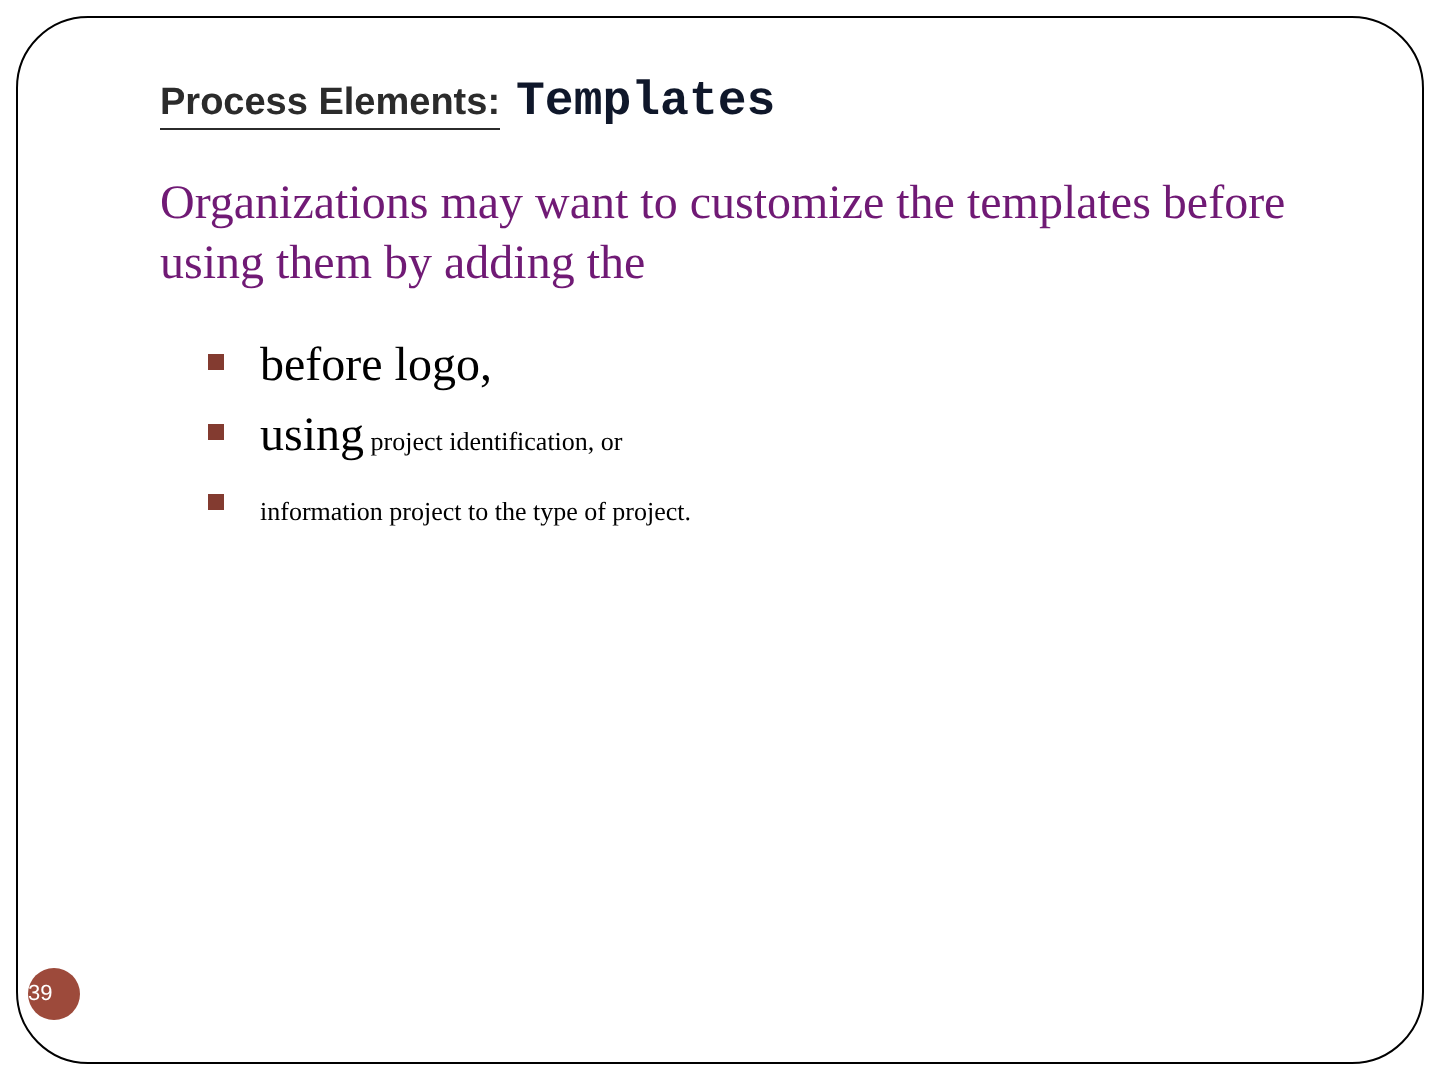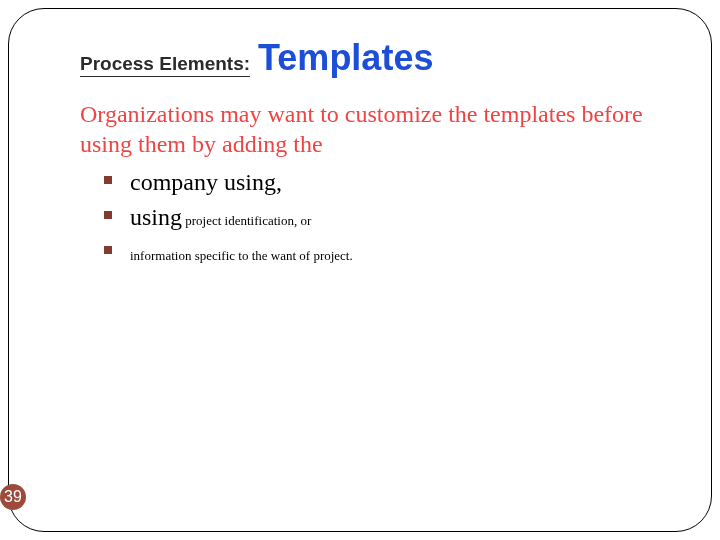--- a/index.html
+++ b/index.html
@@ -30,31 +30,31 @@
   }
   .title-prefix {
     font-family: Verdana, Geneva, sans-serif;
     font-weight: 700;
     font-size: 19px;
     color: #2b2b2b;
     border-bottom: 1.5px solid #2b2b2b;
     padding-bottom: 1px;
   }
   .title-main {
-    font-family: Liberation Sans, sans-serif;
+    font-family: Liberation Mono, monospace;
     font-weight: 700;
-    font-size: 36px;
-    color: #1d4ed8;
+    font-size: 24px;
+    color: #0f172a;
     line-height: 1;
   }
   .body-text {
     font-size: 24px;
-    color: #ef4444;
+    color: #701a75;
     line-height: 1.25;
-    margin-bottom: 6px;
+    margin-bottom: 19px;
   }
   .bullets {
     list-style: none;
     padding-left: 24px;
   }
   .bullets li {
     position: relative;
     font-size: 23px;
     color: #000;
     line-height: 1.45;
@@ -66,57 +66,57 @@
     left: 0;
     top: 11px;
     width: 8px;
     height: 8px;
     background: #833b30;
   }
   .large { font-size: 24px; }
   .small { font-size: 13px; }
   .page-badge {
     position: absolute;
-    left: 0;
+    left: 14px;
     bottom: 30px;
     width: 26px;
     height: 26px;
     border-radius: 50%;
     background: #9d4a3b;
     color: #fff;
     font-family: Arial, sans-serif;
-    font-size: 16px;
+    font-size: 11px;
     display: flex;
     align-items: center;
-    justify-content: center;
+    justify-content: flex-start;
   }
 </style>
 </head>
 <body>
 
 <div class="slide">
   <div class="frame"></div>
 
   <div class="content">
     <div class="title-line">
       <span class="title-prefix">Process Elements:</span>
       <span class="title-main">Templates</span>
     </div>
 
     <p class="body-text">Organizations may want to customize the templates before using them by adding the</p>
 
     <ul class="bullets">
       <li>
-        <span class="large">company using,</span><span class="small"></span>
+        <span class="large">before logo,</span><span class="small"></span>
       </li>
       <li>
         <span class="large">using</span><span class="small"> project identification, or</span>
       </li>
       <li>
-        <span class="large"></span><span class="small">information specific to the want of project.</span>
+        <span class="large"></span><span class="small">information project to the type of project.</span>
       </li>
     </ul>
   </div>
 
   <div class="page-badge">
     <span>39</span>
   </div>
 </div>
 
 </body></html>

